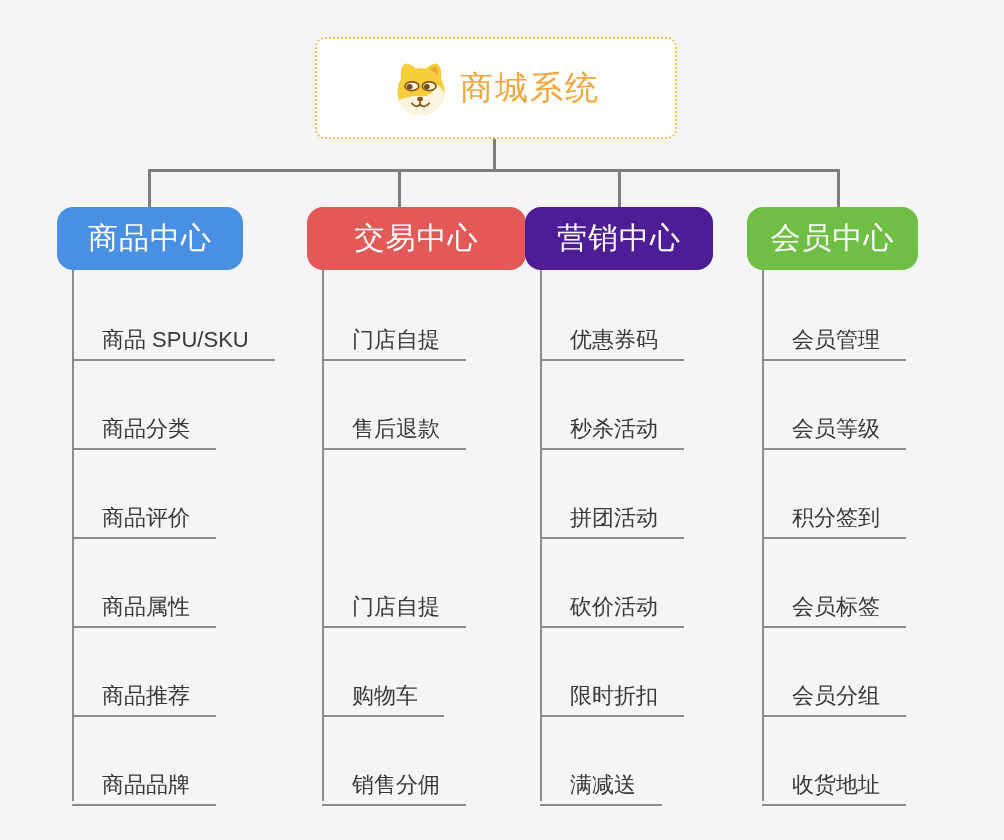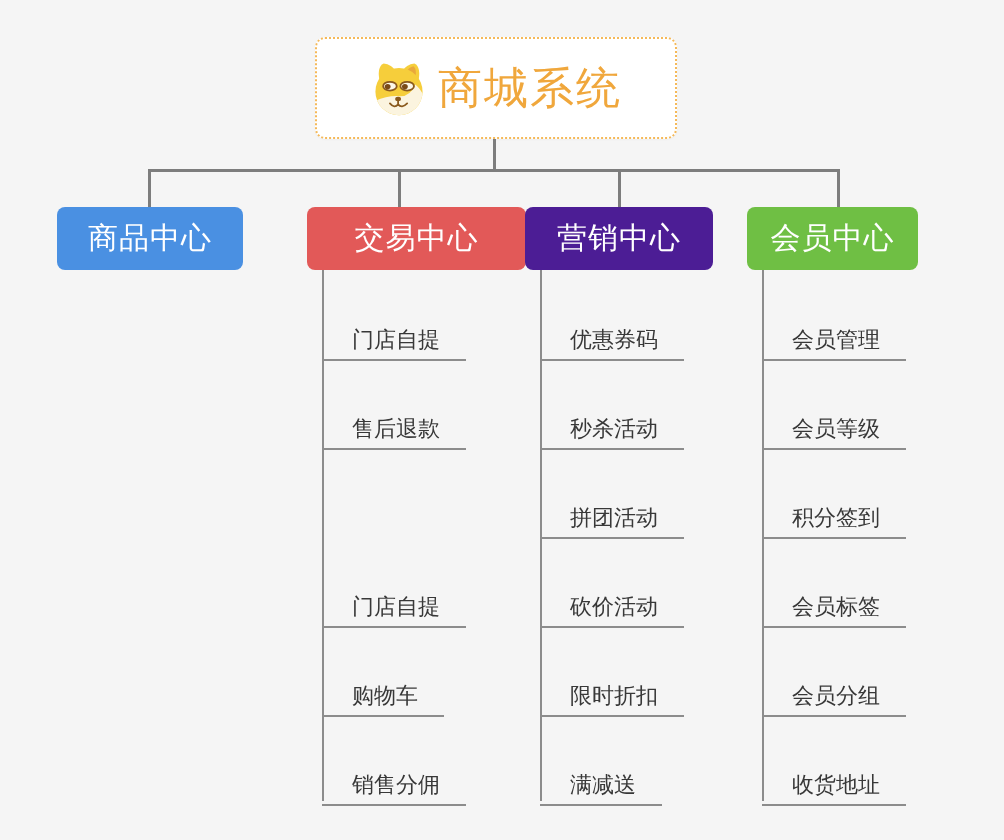--- a/index.html
+++ b/index.html
@@ -24,35 +24,35 @@
     border: 2px dotted #f5b959;
     border-radius: 10px;
     box-sizing: border-box;
     display: flex;
     align-items: center;
     justify-content: center;
     gap: 10px;
     box-shadow: 0 1px 2px rgba(0,0,0,0.03);
   }
   .root-title {
-    font-size: 44px;
+    font-size: 33px;
     letter-spacing: 2px;
     color: #f0a73c;
     white-space: nowrap;
   }
   .root-icon { width: 58px; height: 58px; flex: 0 0 auto; }
 
   
   .connector { position: absolute; background: #7d7d7d; }
 
   
   .branch-node {
     position: absolute;
     top: 207px; height: 63px;
-    border-radius: 8px;
+    border-radius: 16px;
     display: flex;
     align-items: center;
     justify-content: center;
     color: #ffffff;
     font-size: 30px;
     letter-spacing: 1px;
     box-sizing: border-box;
     cursor: default;
   }
 
@@ -129,20 +129,41 @@
   <div class="branch-node" style="left: 307px; width: 219px; background-color: rgb(226, 89, 88);">
     <span>交易中心</span>
   </div>
   <div class="branch-node" style="left: 525px; width: 188px; background-color: #4c1d95;">
     <span>营销中心</span>
   </div>
   <div class="branch-node" style="left: 747px; width: 171px; background-color: rgb(111, 191, 68);">
     <span>会员中心</span>
   </div>
 
+  <div class="branch-column" style="left:72px;">
+    <div class="column-line"></div>
+    <div class="child-topic r0">
+        <span class="child-label">商品 SPU/SKU</span>
+      </div>
+    <div class="child-topic r1">
+        <span class="child-label">商品分类</span>
+      </div>
+    <div class="child-topic r2">
+        <span class="child-label">商品评价</span>
+      </div>
+    <div class="child-topic r3">
+        <span class="child-label">商品属性</span>
+      </div>
+    <div class="child-topic r4">
+        <span class="child-label">商品推荐</span>
+      </div>
+    <div class="child-topic r5">
+        <span class="child-label">商品品牌</span>
+      </div>
+  </div>
 
   <div class="branch-column" style="left:322px;">
     <div class="column-line"></div>
     <div class="child-topic r0">
         <span class="child-label">门店自提</span>
       </div>
     <div class="child-topic r1">
         <span class="child-label">售后退款</span>
       </div>
     <div class="child-topic r3">

